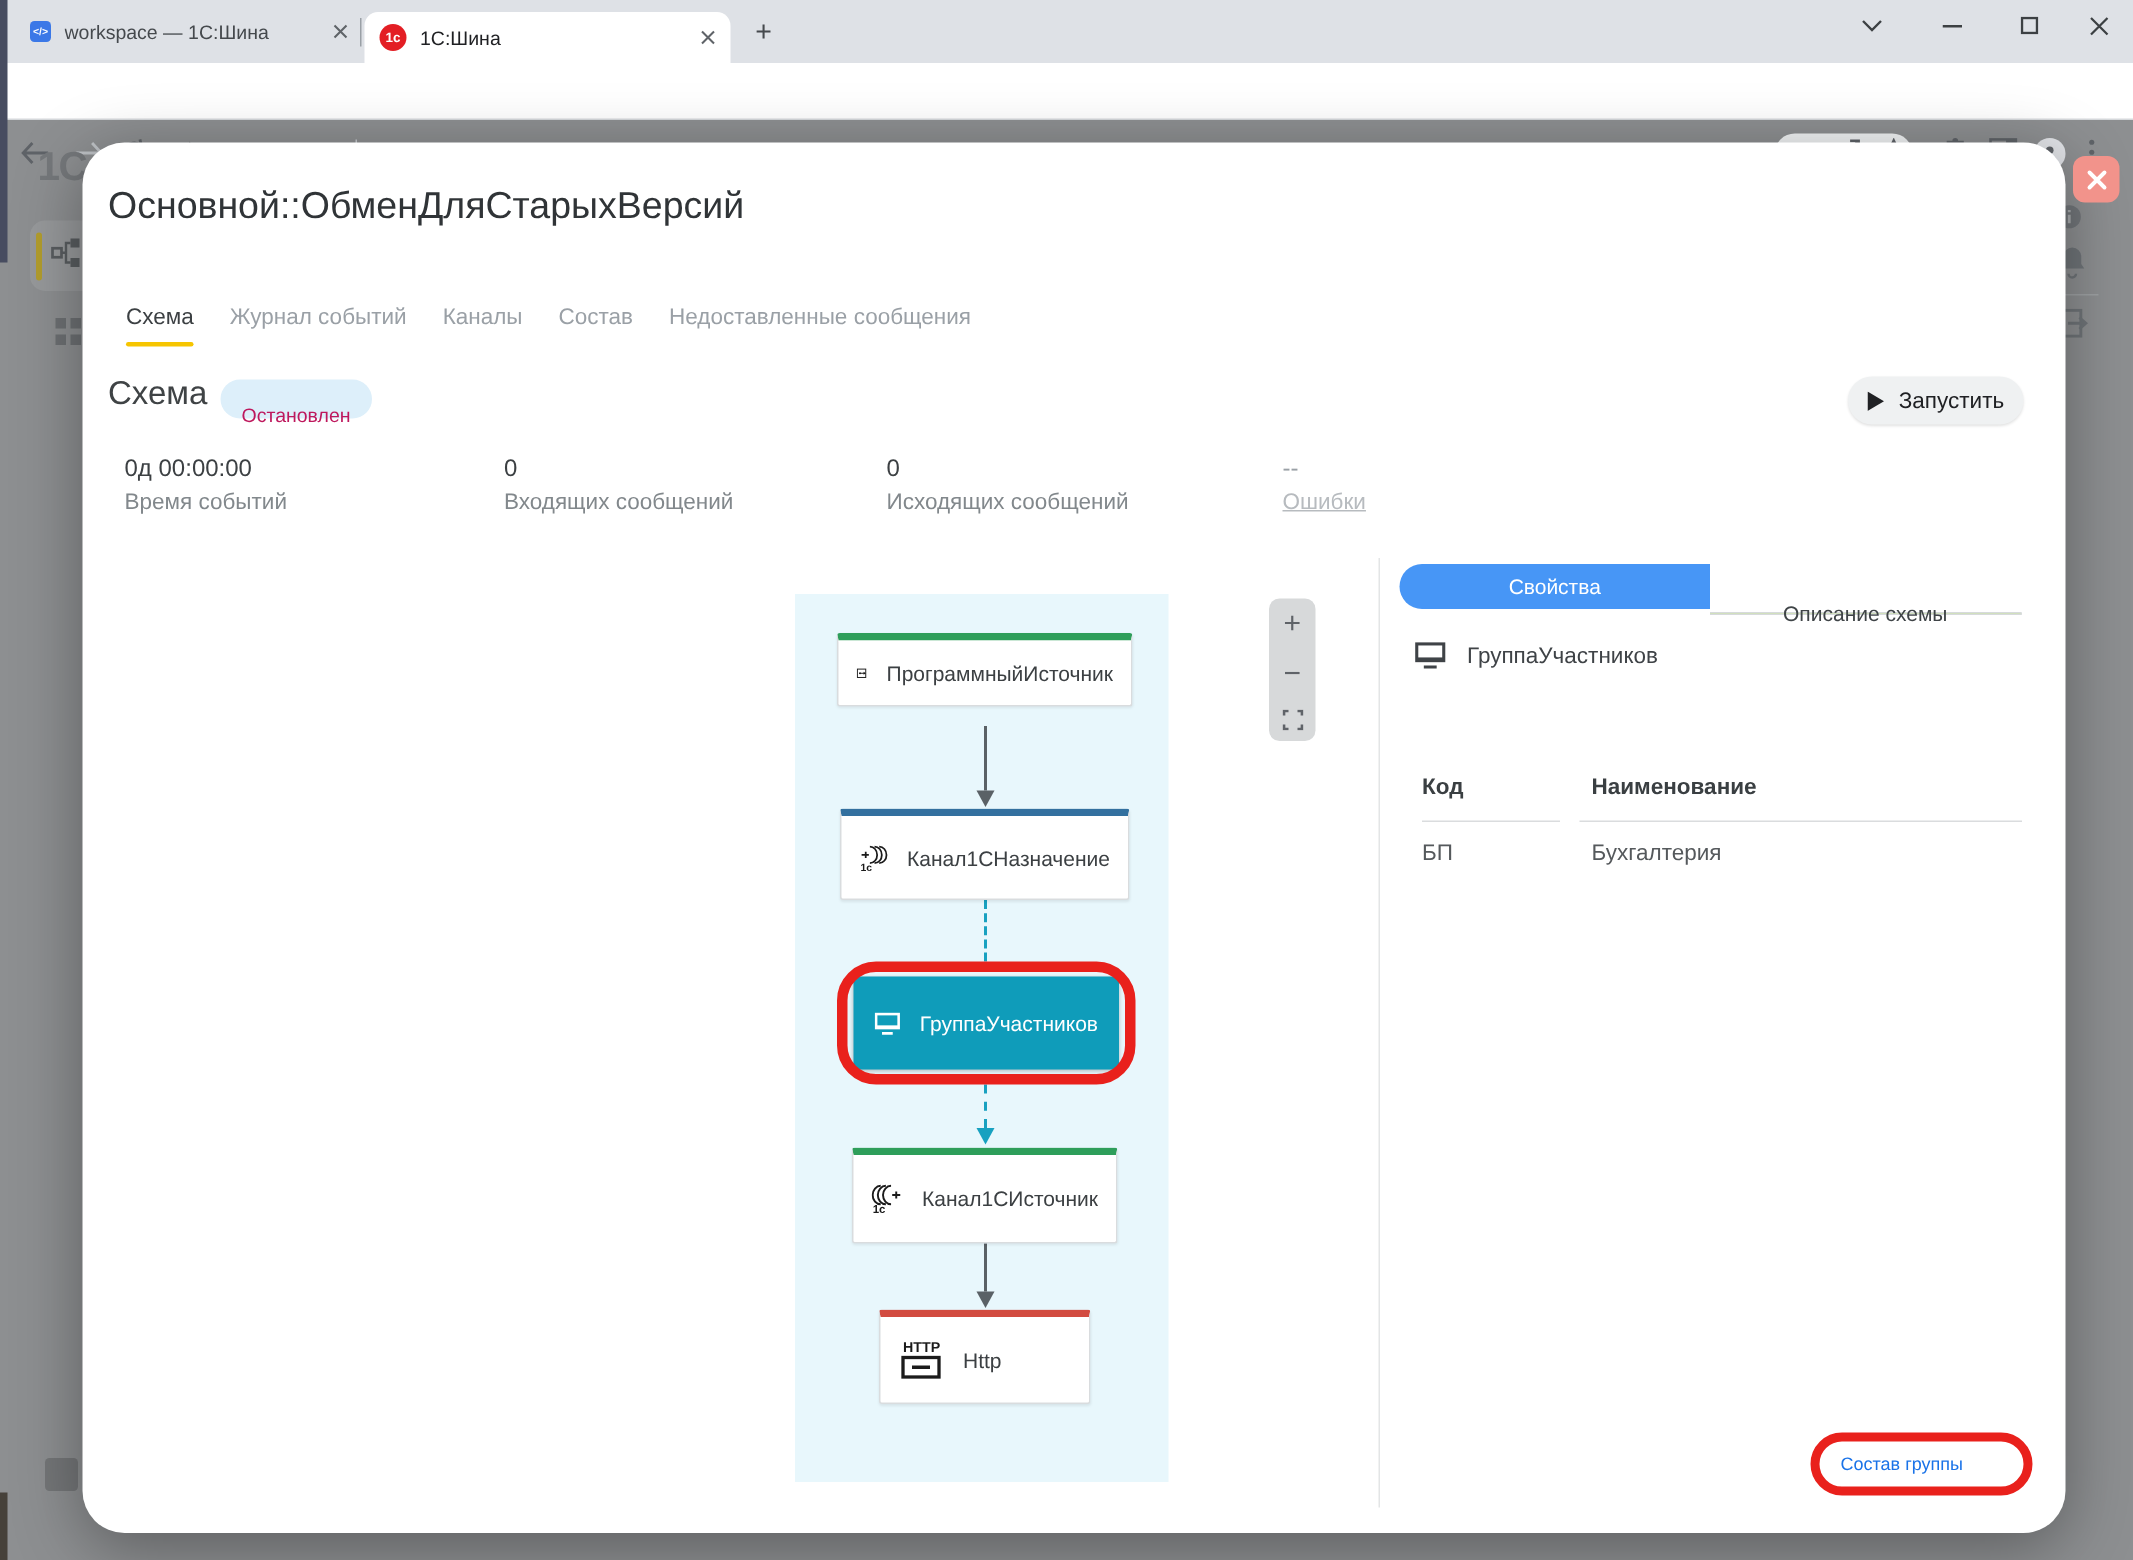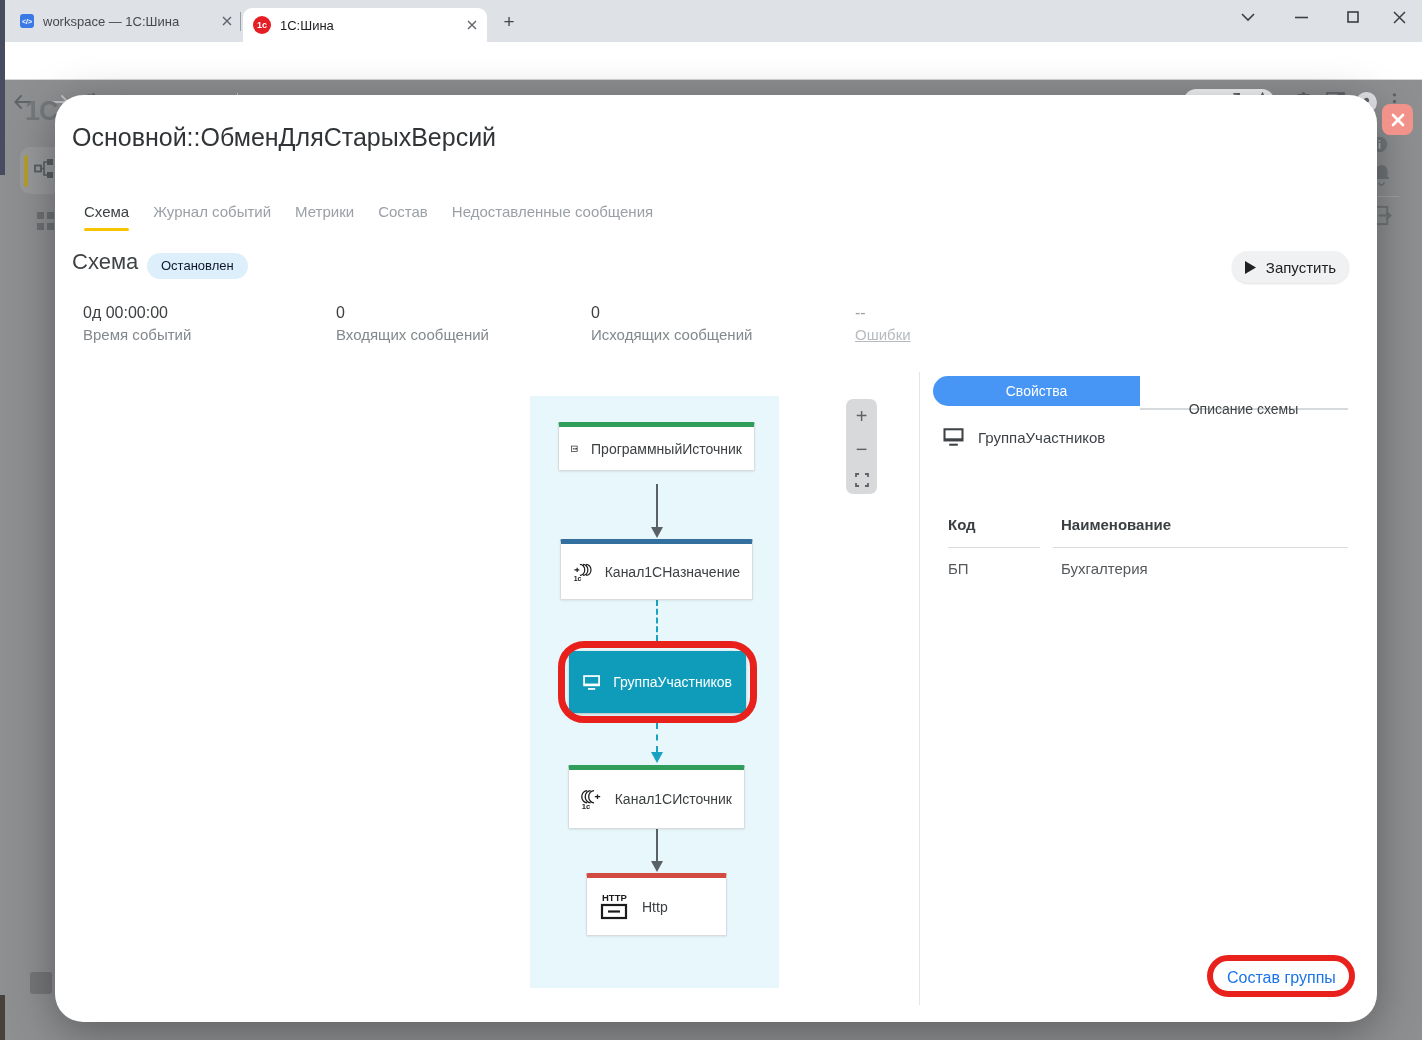--- a/index.html
+++ b/index.html
@@ -48,22 +48,22 @@
     box-shadow:0 10px 45px rgba(0,0,0,.35);}
   .modal-close{left:1382px;top:104px;width:31px;height:31px;border-radius:8px;background:#f2938b;
     display:flex;align-items:center;justify-content:center;z-index:6;}
   .m-title{left:17px;top:28px;font-size:25px;color:#303437;}
   .m-tabs{left:29px;top:108px;display:flex;gap:24px;font-size:15px;color:#9aa0a6;}
   .m-tab{white-space:nowrap;}
   .m-tab.active{color:#3c4043;position:relative;}
   .m-tab.active::after{content:"";position:absolute;left:0;right:0;bottom:-11px;height:3px;
     background:#f6c500;border-radius:2px;}
   .m-section{left:17px;top:154px;font-size:22px;color:#3f4345;}
-  .badge{left:92px;top:158px;height:26px;border-radius:13px;background:#ddeffa;color:#0f172a;
-    font-size:13px;line-height:26px;padding:0 14px;text-align:center;}
+  .badge{left:92px;top:158px;height:26px;border-radius:13px;background:#ddeffa;color:#be185d;
+    font-size:13px;line-height:26px;padding:11px 14px;text-align:center;}
   .run-btn{left:1177px;top:156px;width:117px;height:32px;border-radius:16px;background:#eff1f2;
     display:flex;align-items:center;justify-content:center;gap:10px;font-size:15px;color:#202124;
     box-shadow:0 1px 2px rgba(0,0,0,.12);}
   .stat-val{top:209px;font-size:16px;color:#3c4043;}
   .stat-lab{top:231px;font-size:15px;color:#82888c;}
 
   
   .canvas{left:475px;top:301px;width:249px;height:592px;background:#e8f7fc;}
   .node{background:#fff;border:1px solid #d9dcde;border-top-width:5px;border-radius:2px;
     display:flex;align-items:center;gap:13px;padding:0 12px;font-size:14px;color:#3c4043;
@@ -88,21 +88,21 @@
   .vdiv{left:864px;top:277px;width:1px;height:633px;background:#e3e5e6;}
   .seg{left:878px;top:281px;width:415px;height:30px;display:flex;font-size:14px;}
   .seg-left{flex:1;background:#4796f6;color:#fff;border-radius:15px 0 0 15px;
     display:flex;align-items:center;justify-content:center;}
   .seg-right{flex:1;background:#bef264;color:#3f4447;border:1px solid #d7dadc;border-left:none;
     border-radius:0 15px 15px 0;display:flex;align-items:center;justify-content:center;margin-top:32px;}
   .entity{left:888px;top:333px;display:flex;align-items:center;gap:14px;color:#3f4347;font-size:15px;}
   .th{top:421px;font-size:15px;font-weight:bold;color:#3a3f42;}
   .tline{top:452px;height:1px;background:#dadcde;}
   .td{top:465px;font-size:15px;color:#55595c;}
-  .glink{left:1172px;top:874px;font-size:16px;color:#1a73e8;}
+  .glink{left:1172px;top:874px;font-size:12px;color:#1a73e8;}
   .glink-annot{left:1152px;top:860px;width:148px;height:42px;border-radius:21px;
     border:6px solid #e9211c;z-index:4;}
 </style>
 </head>
 <body>
 
 <div class="screen">
 
   <div class="abs tabbar">
     <div class="abs tab tab-inactive">
@@ -267,21 +267,21 @@
       </svg>
   </div>
 
   <div class="abs modal">
 
     <div class="abs m-title">Основной::ОбменДляСтарыхВерсий</div>
 
     <div class="abs m-tabs">
       <span class="m-tab active">Схема</span>
       <span class="m-tab">Журнал событий</span>
-      <span class="m-tab">Метрики</span>
+      <span class="m-tab">Каналы</span>
       <span class="m-tab">Состав</span>
       <span class="m-tab">Недоставленные сообщения</span>
     </div>
 
     <div class="abs m-section">Схема</div>
     <div class="abs badge">Остановлен</div>
 
     <div class="abs run-btn">
       <svg width="11" height="13" viewBox="0 0 11 13">
           <path d="M0 0 L11 6.5 L0 13 Z" fill="#202124"></path>

